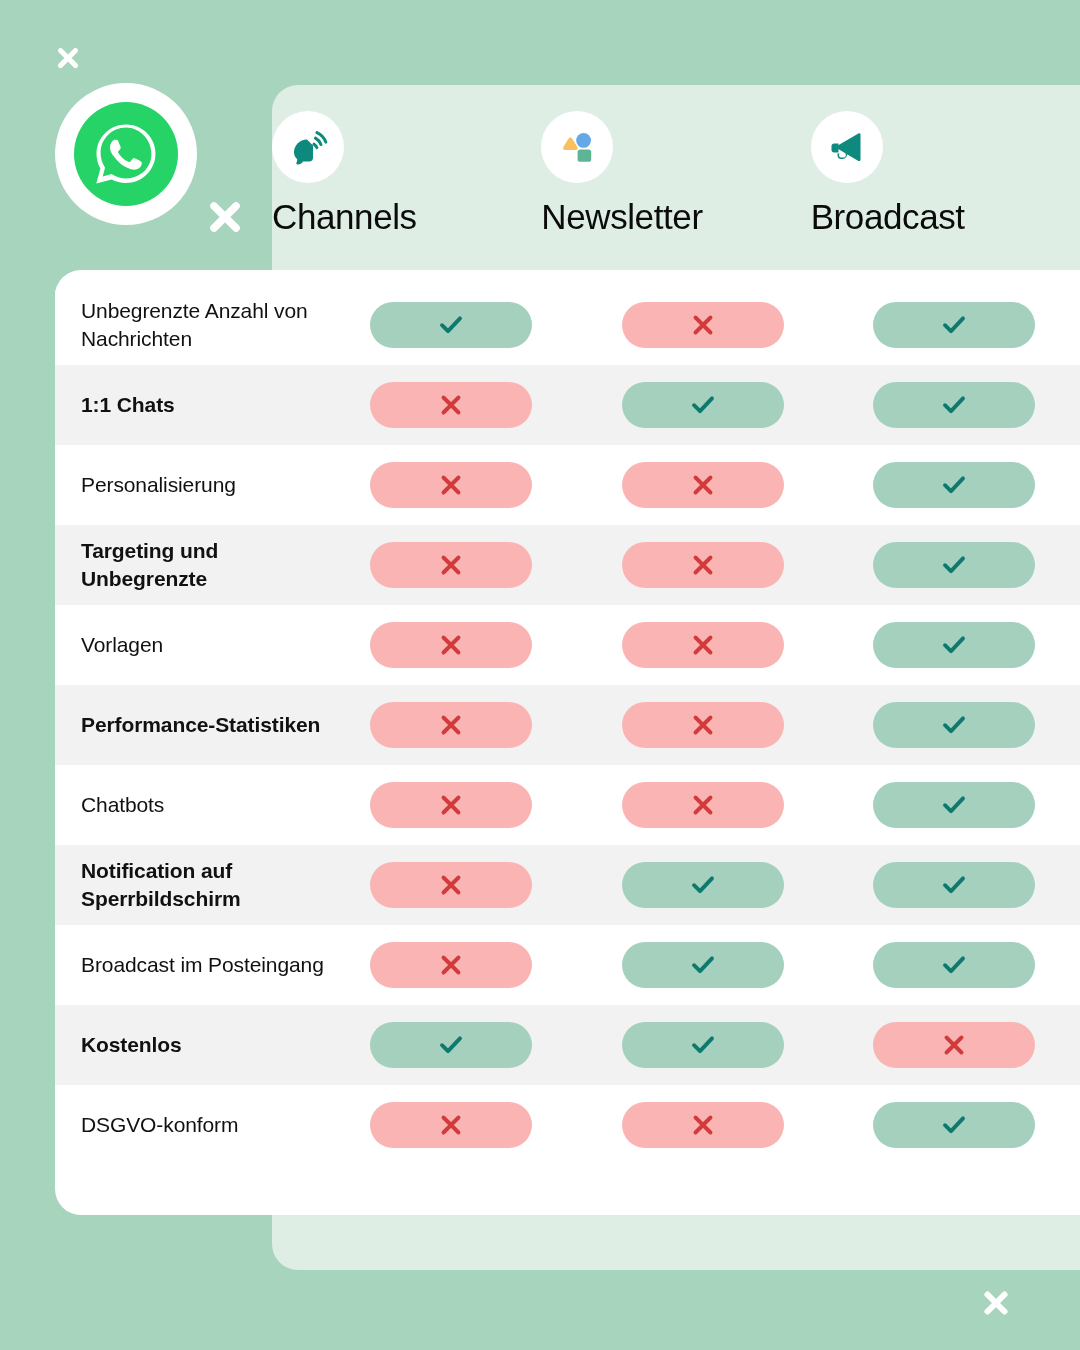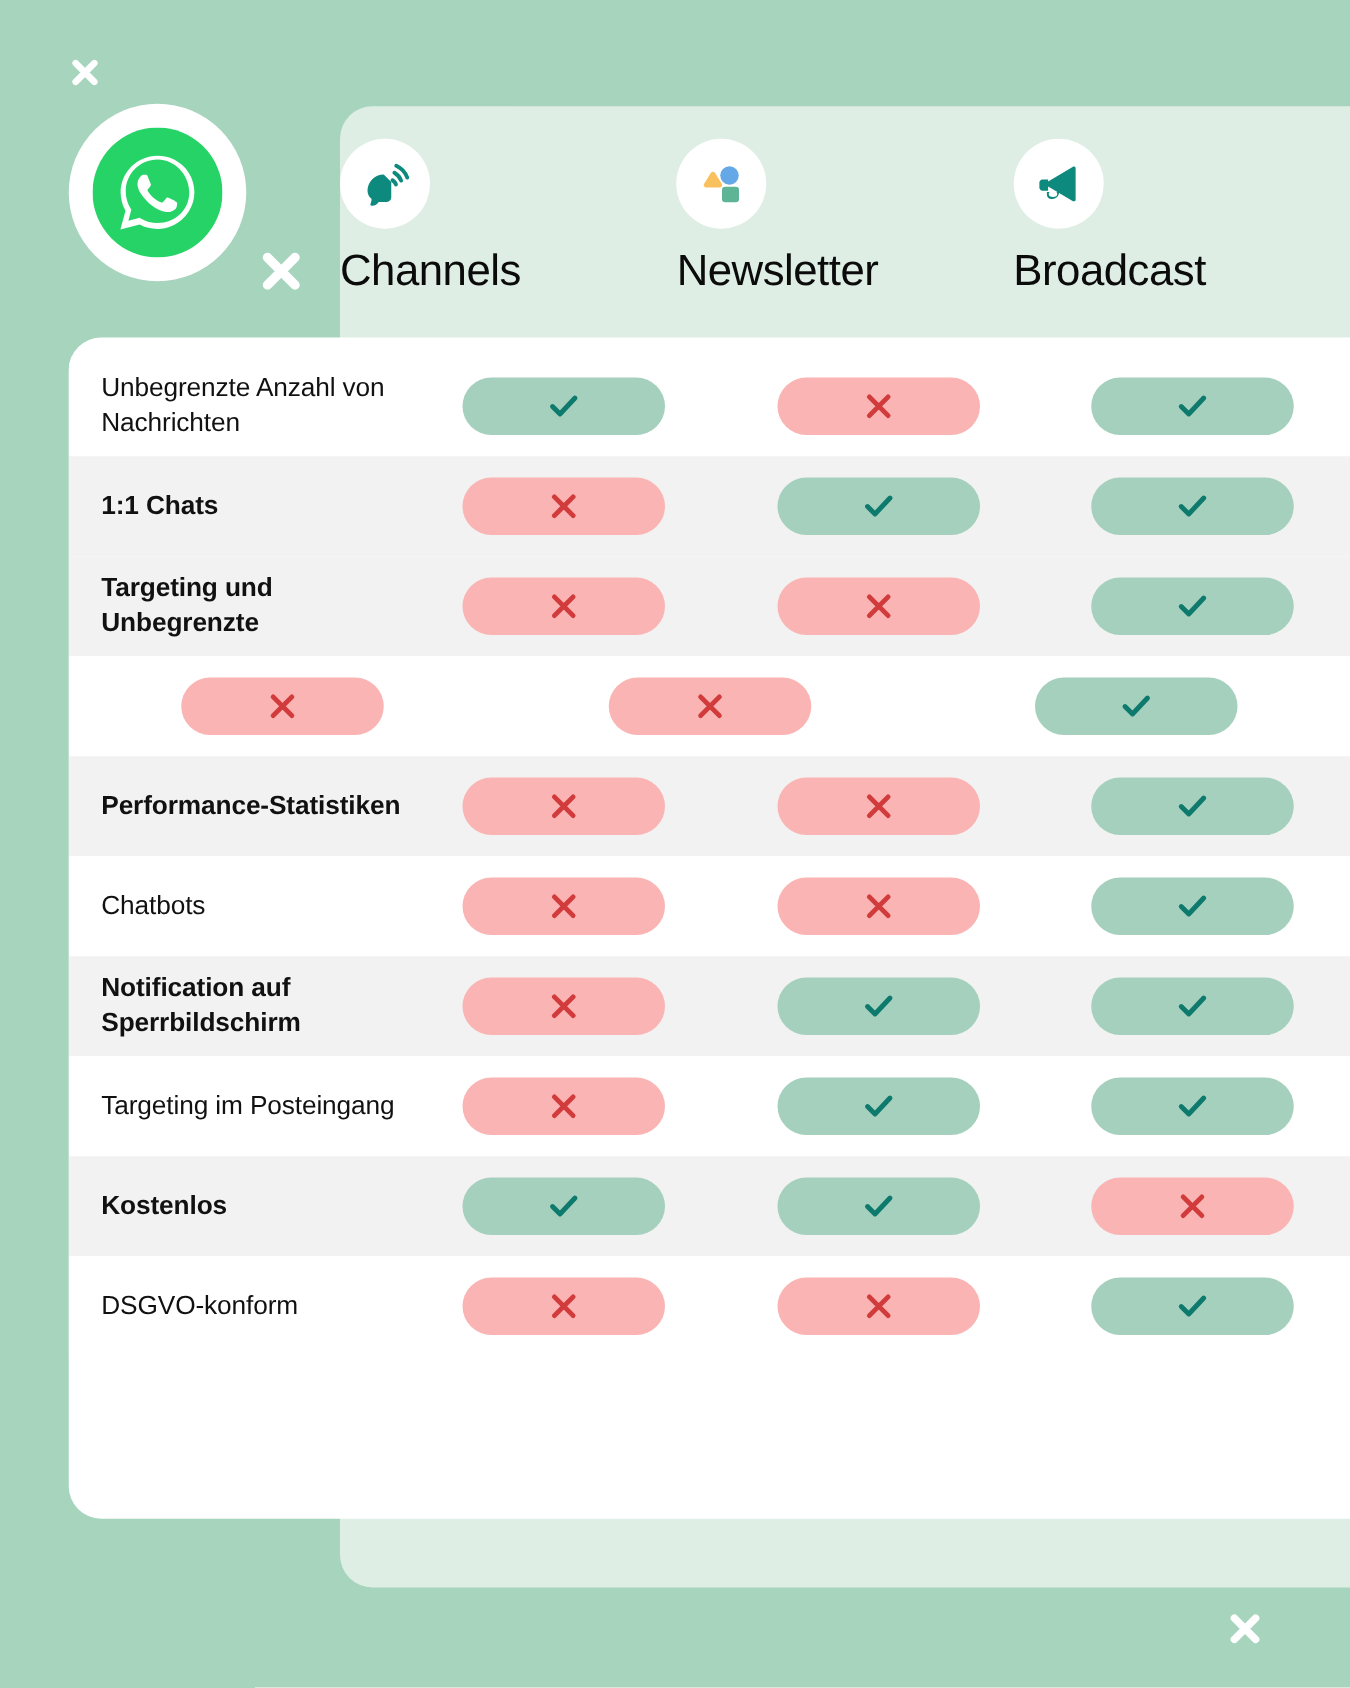--- a/index.html
+++ b/index.html
@@ -265,20 +265,46 @@
           </div>
           <div class="t-cell">
             <div class="pill yes">
               <svg width="28" height="28" viewBox="0 0 28 28">
                 <path d="M5 14.2 L11 20.2 L23 7.4" stroke="#0e7a6e" fill="none" stroke-width="3.9" stroke-linecap="round" stroke-linejoin="round"></path>
               </svg>
             </div>
           </div>
         </div>
       </div>
+      <div class="t-row">
+        <div class="t-label">Personalisierung</div>
+        <div class="t-cells">
+          <div class="t-cell">
+            <div class="pill no">
+              <svg width="28" height="28" viewBox="0 0 28 28">
+                <path d="M6.5 6.5 L21.5 21.5 M21.5 6.5 L6.5 21.5" stroke="#d13b3b" fill="none" stroke-width="3.9" stroke-linecap="round" stroke-linejoin="round"></path>
+              </svg>
+            </div>
+          </div>
+          <div class="t-cell">
+            <div class="pill no">
+              <svg width="28" height="28" viewBox="0 0 28 28">
+                <path d="M6.5 6.5 L21.5 21.5 M21.5 6.5 L6.5 21.5" stroke="#d13b3b" fill="none" stroke-width="3.9" stroke-linecap="round" stroke-linejoin="round"></path>
+              </svg>
+            </div>
+          </div>
+          <div class="t-cell">
+            <div class="pill yes">
+              <svg width="28" height="28" viewBox="0 0 28 28">
+                <path d="M5 14.2 L11 20.2 L23 7.4" stroke="#0e7a6e" fill="none" stroke-width="3.9" stroke-linecap="round" stroke-linejoin="round"></path>
+              </svg>
+            </div>
+          </div>
+        </div>
+      </div>
       <div class="t-row alt">
         <div class="t-label">Targeting und Unbegrenzte</div>
         <div class="t-cells">
           <div class="t-cell">
             <div class="pill no">
               <svg width="28" height="28" viewBox="0 0 28 28">
                 <path d="M6.5 6.5 L21.5 21.5 M21.5 6.5 L6.5 21.5" stroke="#d13b3b" fill="none" stroke-width="3.9" stroke-linecap="round" stroke-linejoin="round"></path>
               </svg>
             </div>
           </div>
@@ -292,20 +318,21 @@
           <div class="t-cell">
             <div class="pill yes">
               <svg width="28" height="28" viewBox="0 0 28 28">
                 <path d="M5 14.2 L11 20.2 L23 7.4" stroke="#0e7a6e" fill="none" stroke-width="3.9" stroke-linecap="round" stroke-linejoin="round"></path>
               </svg>
             </div>
           </div>
         </div>
       </div>
       <div class="t-row">
+        <div class="t-label">Vorlagen</div>
         <div class="t-cells">
           <div class="t-cell">
             <div class="pill no">
               <svg width="28" height="28" viewBox="0 0 28 28">
                 <path d="M6.5 6.5 L21.5 21.5 M21.5 6.5 L6.5 21.5" stroke="#d13b3b" fill="none" stroke-width="3.9" stroke-linecap="round" stroke-linejoin="round"></path>
               </svg>
             </div>
           </div>
           <div class="t-cell">
             <div class="pill no">
@@ -395,21 +422,21 @@
           <div class="t-cell">
             <div class="pill yes">
               <svg width="28" height="28" viewBox="0 0 28 28">
                 <path d="M5 14.2 L11 20.2 L23 7.4" stroke="#0e7a6e" fill="none" stroke-width="3.9" stroke-linecap="round" stroke-linejoin="round"></path>
               </svg>
             </div>
           </div>
         </div>
       </div>
       <div class="t-row">
-        <div class="t-label">Targeting im Posteingang</div>
+        <div class="t-label">Broadcast im Posteingang</div>
         <div class="t-cells">
           <div class="t-cell">
             <div class="pill no">
               <svg width="28" height="28" viewBox="0 0 28 28">
                 <path d="M6.5 6.5 L21.5 21.5 M21.5 6.5 L6.5 21.5" stroke="#d13b3b" fill="none" stroke-width="3.9" stroke-linecap="round" stroke-linejoin="round"></path>
               </svg>
             </div>
           </div>
           <div class="t-cell">
             <div class="pill yes">

